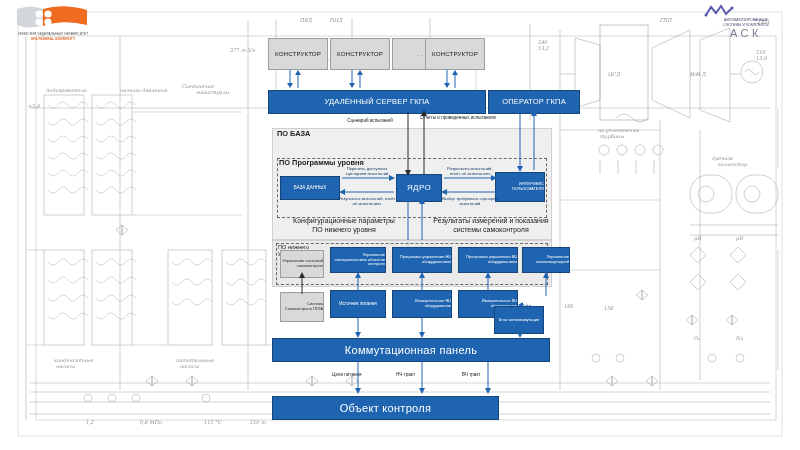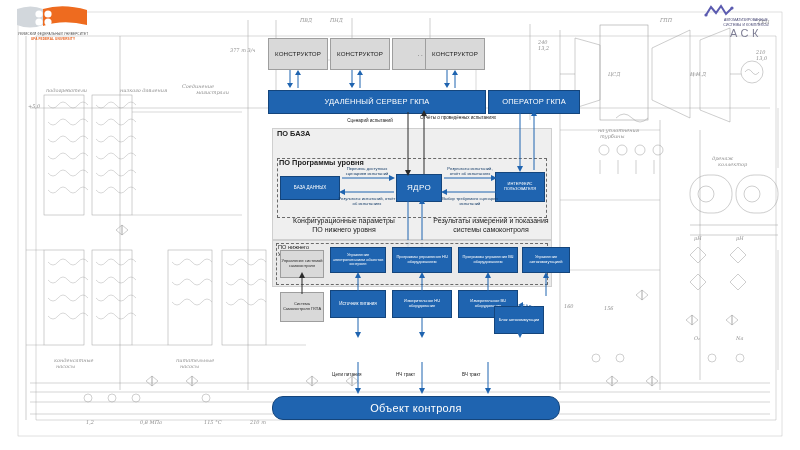--- a/index.html
+++ b/index.html
@@ -20,21 +20,21 @@
      font-size:3.1px;letter-spacing:.15px;color:#4a4a4a;line-height:1.35;white-space:nowrap;}
   .logo-left .cap2{color:#E8601C;font-weight:bold;}
 
   .logo-right{position:absolute;right:8px;top:4px;width:92px;height:46px;text-align:center;}
   .logo-right .mark{height:14px;}
   .logo-right .l1{font-size:3.4px;color:#3a3a6a;letter-spacing:.1px;line-height:1.35;white-space:nowrap;}
   .logo-right .ask{font-size:11px;letter-spacing:3.5px;color:#7d7d94;line-height:1;margin-top:1px;}
 
   
   .box{position:absolute;box-sizing:border-box;display:flex;align-items:center;
-       justify-content:center;text-align:center;line-height:1.12;}
+       justify-content:center;text-align:right;line-height:1.12;}
   .blue{background:#1F64B0;border:1px solid #14457c;color:#fff;}
   .gray{background:#d9d9d9;border:1px solid #9e9e9e;color:#2a2a2a;}
 
   
   .banner{font-size:11px;letter-spacing:.3px;}
   .banner-sm{font-size:7.5px;letter-spacing:.2px;}
 
   
   .constructor{font-size:6.2px;color:#1a1a1a;letter-spacing:.1px;}
 
@@ -404,20 +404,23 @@
       <path d="M274 34 v-32"></path>
         <path d="M271 6 l3 -6 l3 6" fill="#1F64B0" stroke="none"></path>
     </g>
   </svg>
 
   <svg style="position:absolute;left:510px;top:300px;width:40px;height:22px" viewBox="0 0 40 22" xmlns="http://www.w3.org/2000/svg">
     <path d="M30 16 q-2 -12 -20 -11" class="ar" stroke-dasharray="2 1.5"></path>
     <path d="M13 2 l-5 3 l5 3" fill="#1F64B0" stroke="none"></path>
   </svg>
 
+  <div class="box blue banner" style="left:272px;top:338px;width:278px;height:24px;">
+    <span>Коммутационная панель</span>
+  </div>
 
   <svg style="position:absolute;left:272px;top:318px;width:300px;height:22px" viewBox="0 0 300 22" xmlns="http://www.w3.org/2000/svg">
     <g class="ar">
       <path d="M86 0 v18"></path>
         <path d="M83 14 l3 6 l3 -6" fill="#1F64B0" stroke="none"></path>
       <path d="M150 0 v18"></path>
         <path d="M147 14 l3 6 l3 -6" fill="#1F64B0" stroke="none"></path>
       <path d="M248 16 v2"></path>
         <path d="M245 14 l3 6 l3 -6" fill="#1F64B0" stroke="none"></path>
     </g>
@@ -431,17 +434,17 @@
     <g class="ar">
       <path d="M86 0 v30"></path>
         <path d="M83 26 l3 6 l3 -6" fill="#1F64B0" stroke="none"></path>
       <path d="M150 0 v30"></path>
         <path d="M147 26 l3 6 l3 -6" fill="#1F64B0" stroke="none"></path>
       <path d="M216 0 v30"></path>
         <path d="M213 26 l3 6 l3 -6" fill="#1F64B0" stroke="none"></path>
     </g>
   </svg>
 
-  <div class="box blue banner" style="left:272px;top:396px;width:288px;height:24px;border-radius:11px;">
+  <div class="box blue banner" style="left:272px;top:396px;width:227px;height:24px;">
     <span>Объект контроля</span>
   </div>
 
 </div>
 
 </body></html>

